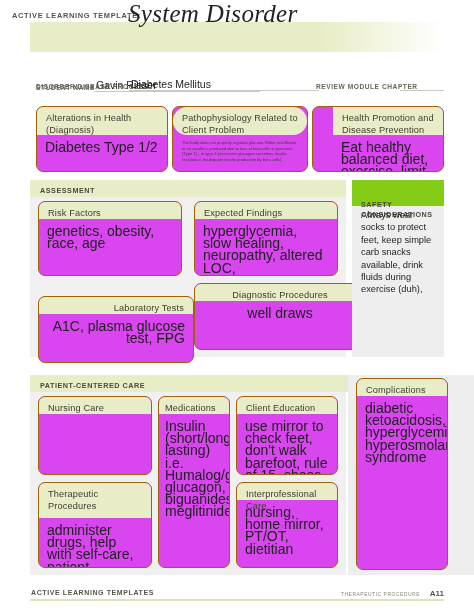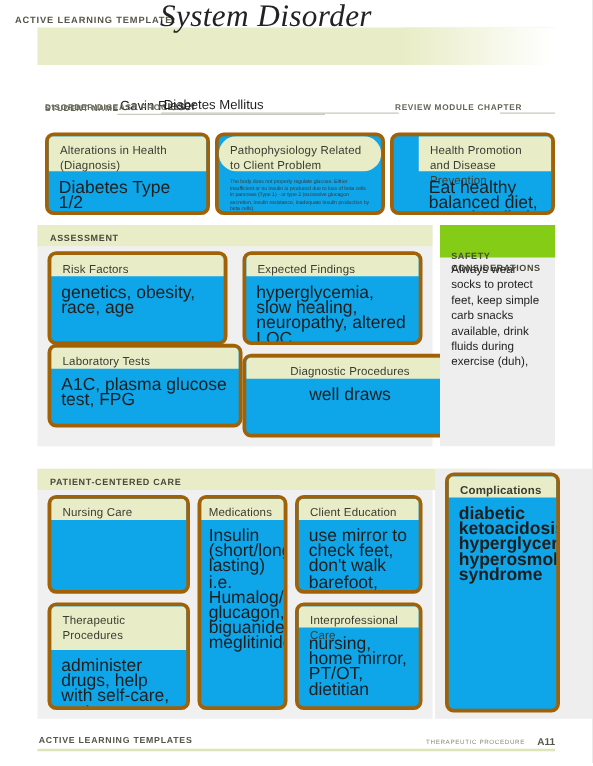--- a/index.html
+++ b/index.html
@@ -80,23 +80,23 @@
     position: absolute;
     height: 1px;
     background: #c9c9c0;
     top: 13px;
   }
 
   
   .card {
     position: absolute;
     box-sizing: border-box;
-    border: 3px solid #a16207;
+    border: 1px solid #a16207;
     border-radius: 7px;
-    background: #0ea5e9;
+    background: #d946ef;
     overflow: hidden;
   }
   .card-head {
     background: #e9edc7;
     box-sizing: border-box;
     padding: 5px 9px 5px 9px;
     font-size: 9.2px;
     color: #3c3c30;
     letter-spacing: 0.15px;
     line-height: 12px;
@@ -247,21 +247,21 @@
   <div class="card" style="left:38px; top:201px; width:144px; height:75px;">
     <div class="card-head" style="height:17px;">Risk Factors</div>
     <div class="card-body">genetics, obesity, race, age</div>
   </div>
 
   <div class="card" style="left:194px; top:201px; width:144px; height:75px;">
     <div class="card-head" style="height:17px;">Expected Findings</div>
     <div class="card-body">hyperglycemia, slow healing, neuropathy, altered LOC,</div>
   </div>
 
-  <div class="card" style="left:38px; top:275px; width:156px; height:67px;">
+  <div class="card" style="left:38px; top:296px; width:156px; height:67px;text-align:right;">
     <div class="card-head" style="height:17px;">Laboratory Tests</div>
     <div class="card-body">A1C, plasma glucose test, FPG</div>
   </div>
 
   <div class="card" style="left:194px; top:283px; width:172px; height:67px;text-align:center;">
     <div class="card-head" style="height:17px;">Diagnostic Procedures</div>
     <div class="card-body">well draws</div>
   </div>
 
   <div class="side-col" style="left:352px; top:180px; width:92px; height:177px;"></div>
@@ -289,21 +289,21 @@
     <div class="card-head" style="height:35px;">Therapeutic Procedures</div>
     <div class="card-body">administer drugs, help with self-care, patient education</div>
   </div>
 
   <div class="card" style="left:236px; top:482px; width:102px; height:86px;">
     <div class="card-head" style="height:17px;">Interprofessional Care</div>
     <div class="card-body">nursing, home mirror, PT/OT, dietitian</div>
   </div>
 
   <div class="side-col" style="left:348px; top:375px; width:126px; height:200px; background:#eeeeee;"></div>
-  <div class="card" style="left:356px; top:378px; width:92px; height:192px;font-weight:bold;">
+  <div class="card" style="left:356px; top:378px; width:92px; height:192px;">
     <div class="card-head" style="height:17px;">Complications</div>
     <div class="card-body">diabetic ketoacidosis, hyperglycemic hyperosmolar syndrome</div>
   </div>
 
   <div class="footer-rule"></div>
   <div class="footer-left">ACTIVE LEARNING TEMPLATES</div>
   <div class="footer-right">THERAPEUTIC PROCEDURE</div>
   <div class="footer-code">A11</div>
 
 </div>

